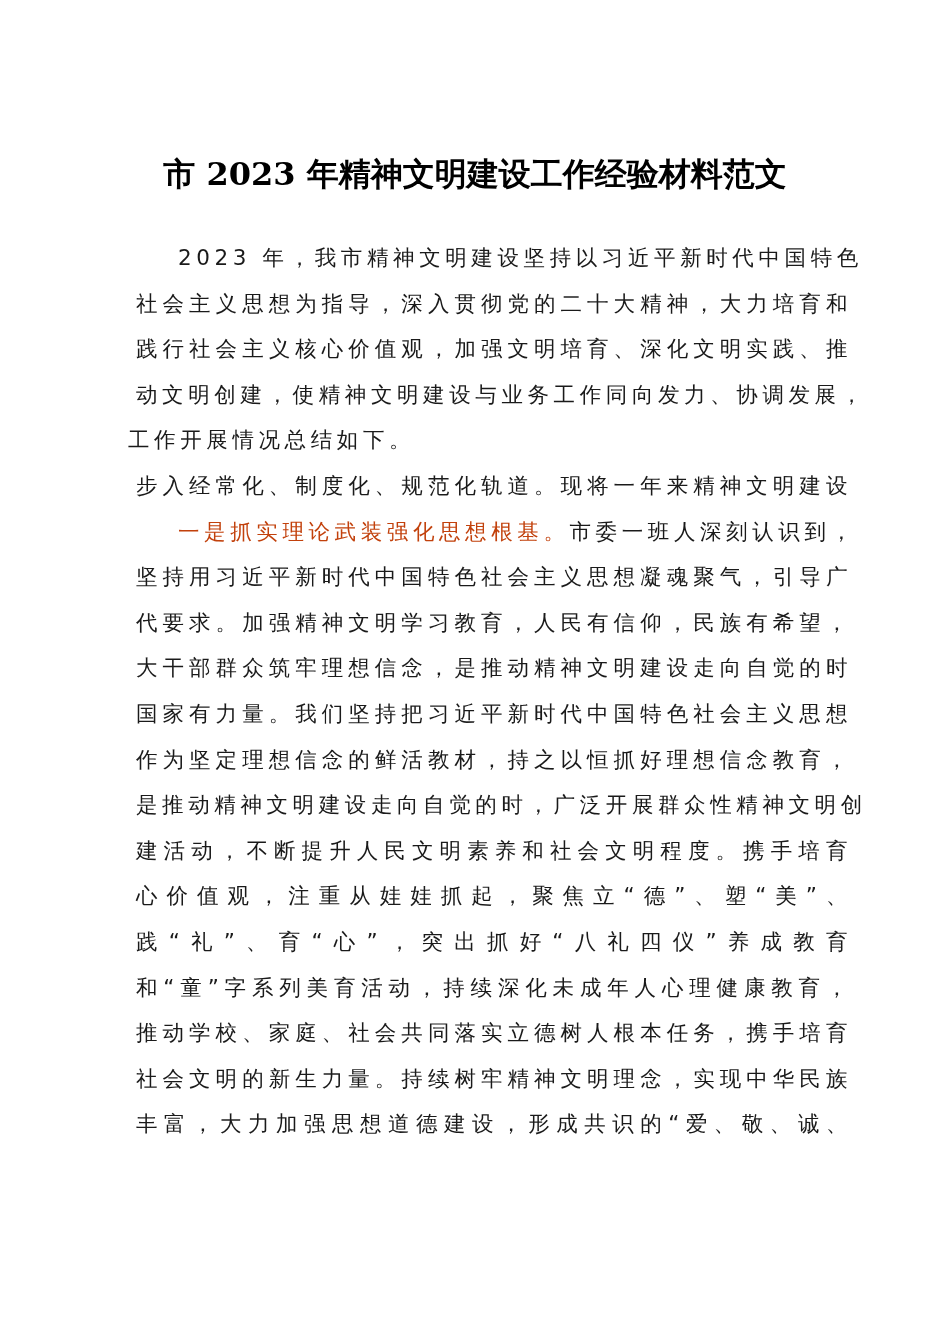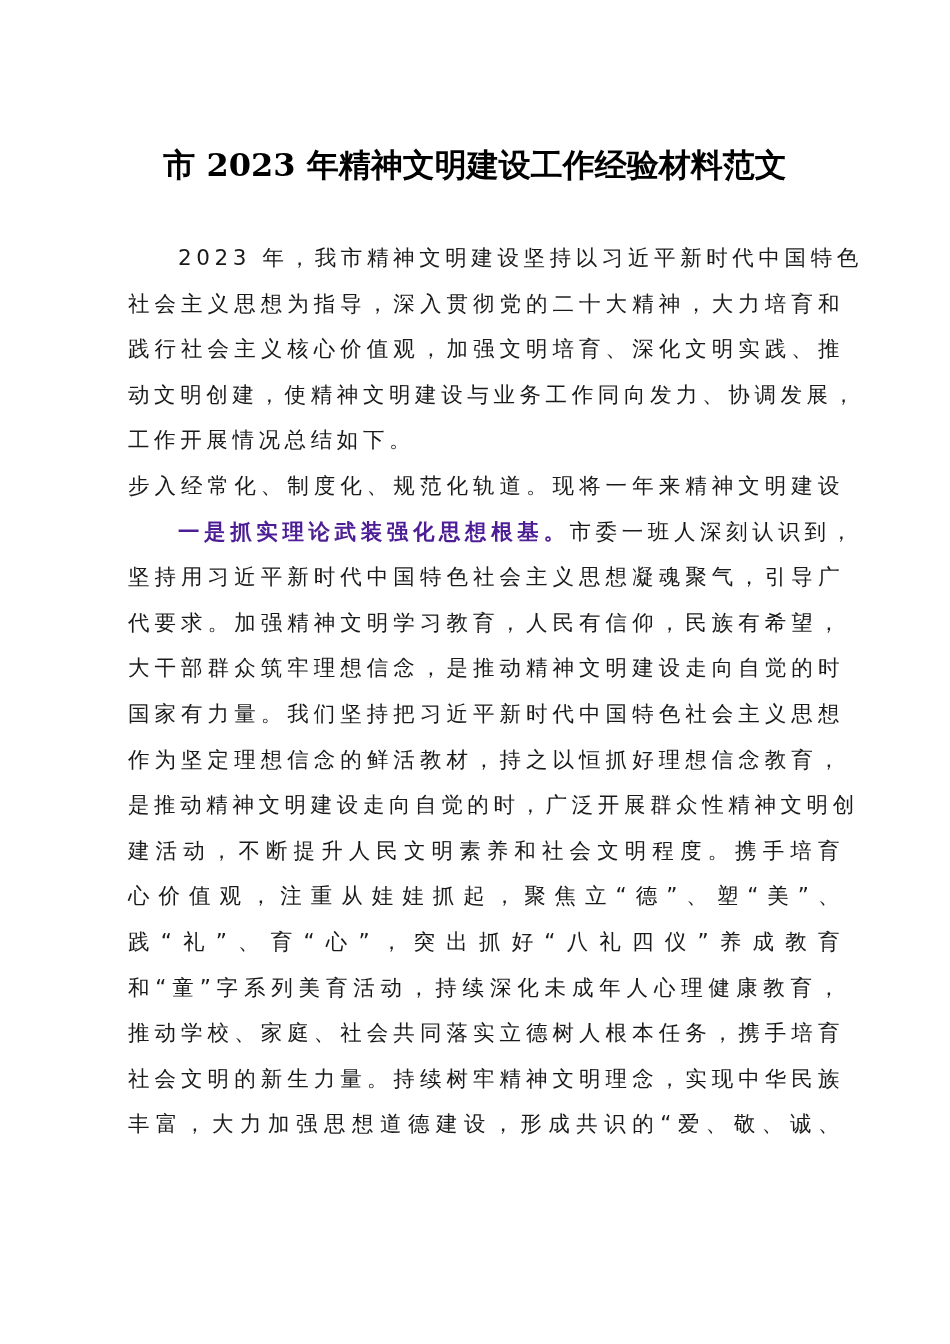--- a/index.html
+++ b/index.html
@@ -19,21 +19,21 @@
       position: absolute;
       left: 0;
       top: 0;
       width: 950px;
       height: 1344px;
       background: #ffffff;
     }
     .title {
       position: absolute;
       left: 0;
-      top: 143px;
+      top: 152px;
       width: 950px;
       text-align: center;
       font-family: "DejaVu Serif", "Liberation Serif", serif;
       font-weight: bold;
       font-size: 32px;
       line-height: 44px;
       letter-spacing: 0px;
       color: #000000;
       white-space: nowrap;
     }
@@ -52,27 +52,28 @@
       white-space: nowrap;
       overflow: visible;
       color: #1a1a1a;
       font-family: "DejaVu Sans", "Liberation Sans", sans-serif;
       font-weight: normal;
     }
     .line.indent {
       padding-left: 50px;
     }
     .lead {
-      font-weight: bold;
-      color: #4c1d95;
+      font-weight: normal;
+      color: #c2410c;
     }
     .line.justify {
       text-align: justify;
       text-align-last: justify;
       width: 716px;
+      margin-left: 8px;
     }
   </style>
 </head>
 <body>
 
 <div class="page">
 
   <div class="title">市 2023 年精神文明建设工作经验材料范文</div>
 
   <div class="body">

